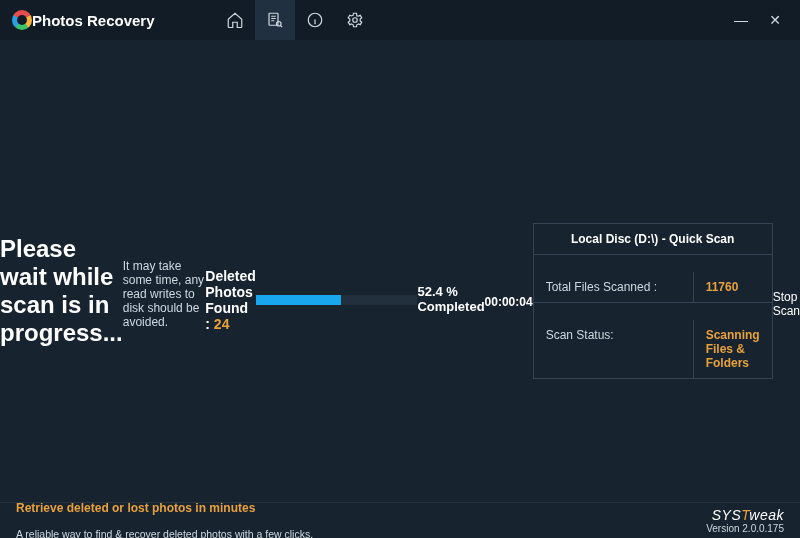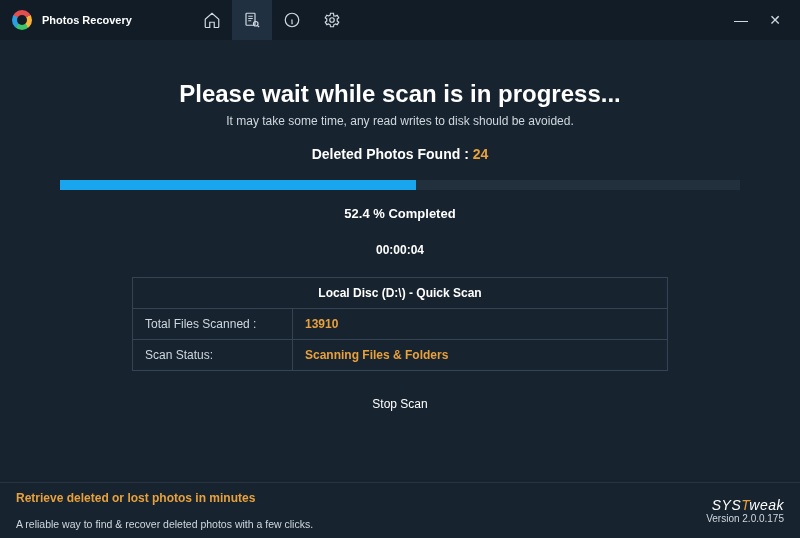--- a/index.html
+++ b/index.html
@@ -1,44 +1,44 @@
 <!DOCTYPE html>
 <html><head>
 <meta charset="utf-8">
 <style>
 * { margin: 0; padding: 0; box-sizing: border-box; font-family: "Segoe UI", Arial, sans-serif; }
 body { background: #fff; width: 800px; height: 538px; overflow: hidden; }
 .window { width: 800px; height: 538px; background: #17232f; display: flex; flex-direction: column; }
 .titlebar { height: 40px; background: #111c26; display: flex; align-items: center; padding: 0 8px 0 12px; }
 .logo { width: 20px; height: 20px; border-radius: 50%; background: conic-gradient(#e54e4e 0 60deg, #f7b23b 60deg 140deg, #3cc46a 140deg 220deg, #2aa0e2 220deg 300deg, #e54e4e 300deg 360deg); position: relative; }
 .logo::after { content:""; position:absolute; inset:5px; border-radius:50%; background:#111c26; }
-.app-title { color:#fff; font-weight:600; font-size:11px; margin-left:10px; }
+.app-title { color:#fff; font-weight:600; font-size:15px; }
 .tb-center { display:flex; margin-left:60px; height:100%; }
 .tb-btn { width:40px; height:100%; display:flex; align-items:center; justify-content:center; color:#d0d8e0; cursor:pointer; }
 .tb-btn.active { background:#203040; }
 .tb-btn svg { width:18px; height:18px; stroke:#d0d8e0; fill:none; stroke-width:1.6; }
 .tb-right { margin-left:auto; display:flex; }
 .win-btn { width:34px; height:100%; display:flex; align-items:center; justify-content:center; color:#d0d8e0; cursor:pointer; font-size:14px; }
-.content { flex:1; display:flex; flex-direction:column; align-items:center; padding-top:40px; }
+.content { flex:1; display:flex; flex-direction:row; align-items:center; padding-top:40px; }
 .main-title { color:#fff; font-size:24px; font-weight:700; }
 .sub-title { color:#cfd8e0; font-size:12px; margin-top:6px; }
 .found-line { margin-top:18px; font-size:14px; font-weight:600; color:#fff; }
 .found-line .count { color:#e8a13b; }
 .progress-wrap { width:680px; height:10px; background:#22303d; margin-top:18px; position:relative; }
 .progress-bar { height:100%; background:#1aa6ee; width:52.4%; }
 .pct { color:#fff; font-size:13px; font-weight:600; margin-top:16px; }
 .timer { color:#fff; font-size:12px; font-weight:600; margin-top:22px; }
 .panel { width:536px; border:1px solid #344454; margin-top:20px; font-size:12px; }
 .panel-header { text-align:center; color:#fff; font-weight:600; padding:8px 0; border-bottom:1px solid #344454; }
-.panel-row { display:flex; border-bottom:1px solid #344454; }
+.panel-row { display:flex; border-bottom:1px solid #344454;margin-top:17px; }
 .panel-row:last-child { border-bottom:none;justify-content:space-between; }
 .panel-label { width:160px; color:#cfd8e0; padding:8px 12px; border-right:1px solid #344454; }
 .panel-value { flex:1; color:#e8a13b; padding:8px 12px; font-weight:600; }
 .stop-link { color:#fff; font-size:12px; margin-top:26px; cursor:pointer; }
-.footer { height:56px; border-top:1px solid #283440; display:flex; align-items:center; padding:0 16px; }
+.footer { height:36px; border-top:1px solid #283440; display:flex; align-items:center; padding:0 16px; }
 .foot-left { display:flex; flex-direction:column; }
 .foot-title { color:#e8a13b; font-size:12px; font-weight:600; }
 .foot-sub { color:#cfd8e0; font-size:10.5px; margin-top:13px; }
 .foot-right { margin-left:auto; text-align:right; }
 .brand { color:#fff; font-size:14px; font-weight:400; font-style:italic; letter-spacing:0.5px; }
 .brand .accent { color:#e8a13b; font-style:italic; }
 .version { color:#cfd8e0; font-size:10px; }
 </style>
 </head>
 <body>
@@ -97,21 +97,21 @@
       <div class="progress-bar" style="width: 52.4%;"></div>
     </div>
 
     <div class="pct">52.4 % Completed</div>
     <div class="timer">00:00:04</div>
 
     <div class="panel">
       <div class="panel-header">Local Disc (D:\) - Quick Scan</div>
       <div class="panel-row">
         <div class="panel-label">Total Files Scanned :</div>
-        <div class="panel-value">13910</div>
+        <div class="panel-value">11760</div>
       </div>
       <div class="panel-row">
         <div class="panel-label">Scan Status:</div>
         <div class="panel-value">Scanning Files &amp; Folders</div>
       </div>
     </div>
 
     <div class="stop-link">Stop Scan</div>
   </div>
 

